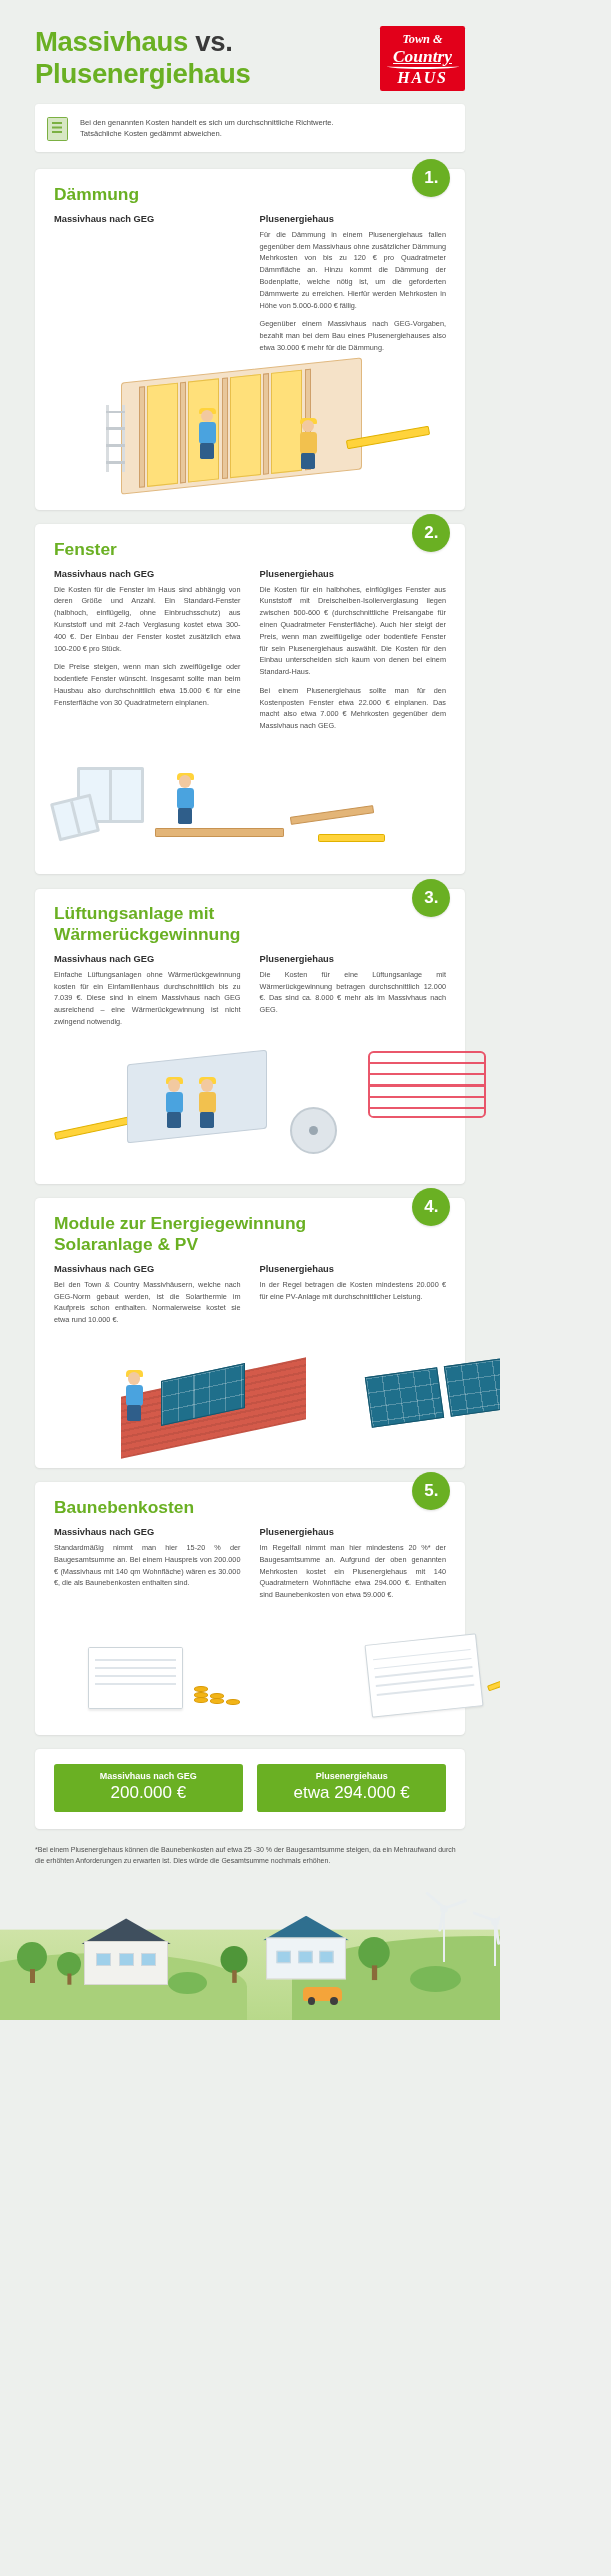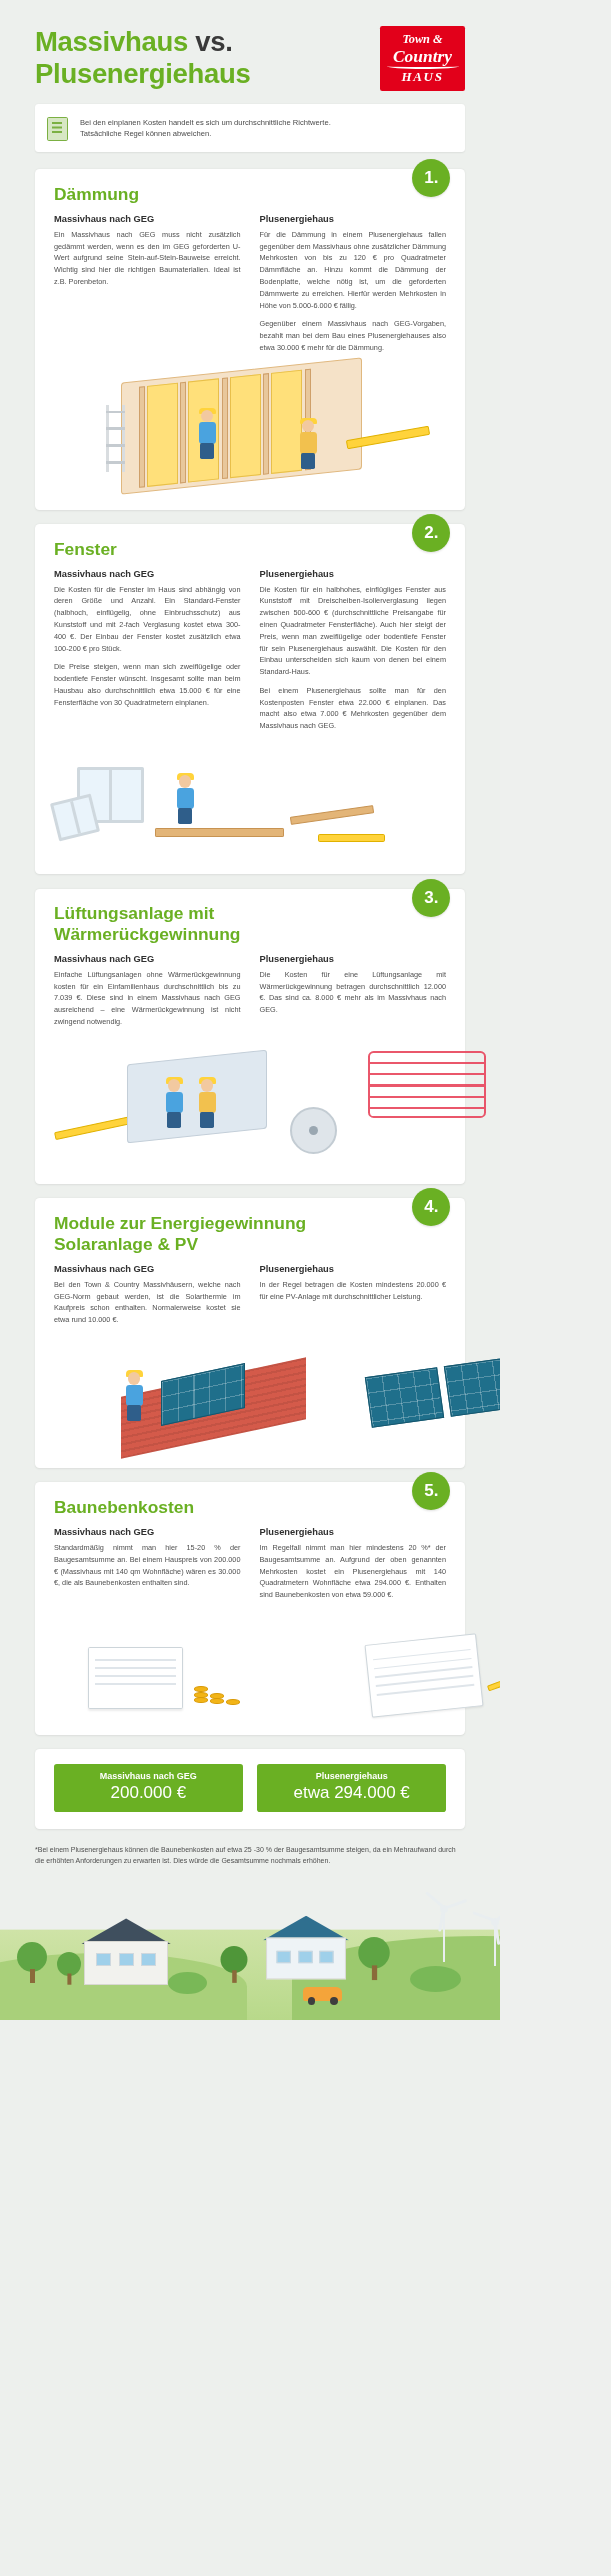--- a/index.html
+++ b/index.html
@@ -47,22 +47,22 @@
   .logo .lg-line {
     position: absolute;
     left: 0; right: 0;
     text-align: center;
     color: #fff;
     font-weight: bold;
     font-style: italic;
     font-family: "Liberation Serif", serif;
   }
   .logo .l1 { top: 5.6px; font-size: 12.3px; }
-  .logo .l2 { top: 20px; font-size: 17.4px; }
-  .logo .l3 { top: 43px; font-size: 13px; letter-spacing: 1.7px; }
+  .logo .l2 { top: 20px; font-size: 17.4px; text-decoration: underline; }
+  .logo .l3 { top: 43px; font-size: 16px; letter-spacing: 1.7px; }
   .logo .swoosh {
     position: absolute;
     left: 6.7px; top: 37px;
     width: 72px; height: 5.6px;
     border-bottom: 2.2px solid #fff;
     border-radius: 0 0 60% 60%;
   }
 
   
   .note {
@@ -424,32 +424,31 @@
       <div class="swoosh"></div>
       <div class="lg-line l3">HAUS</div>
     </div>
   </div>
 
   <div class="note">
     <div class="note-icon">
         <div class="book"></div>
       </div>
     <div class="note-text">
-      <div>Bei den einplanen Kosten handelt es sich um durchschnittliche Richtwerte.</div>
-      <div>Tatsächliche Regel können abweichen.</div>
+      <div>Bei den genannten Kosten handelt es sich um durchschnittliche Richtwerte.</div>
+      <div>Tatsächliche Kosten gedämmt abweichen.</div>
     </div>
   </div>
 
   <div class="card">
     <div class="badge">1.</div>
     <h2>Dämmung</h2>
     <div class="cols">
       <div class="col">
         <h3>Massivhaus nach GEG</h3>
-        <p>Ein Massivhaus nach GEG muss nicht zusätzlich gedämmt werden, wenn es den im GEG geforderten U-Wert aufgrund seine Stein-auf-Stein-Bauweise erreicht. Wichtig sind hier die richtigen Baumaterialien. Ideal ist z.B. Porenbeton.</p>
       </div>
       <div class="col">
         <h3>Plusenergiehaus</h3>
         <p>Für die Dämmung in einem Plusenergiehaus fallen gegenüber dem Massivhaus ohne zusätzlicher Dämmung Mehrkosten von bis zu 120 € pro Quadratmeter Dämmfläche an. Hinzu kommt die Dämmung der Bodenplatte, welche nötig ist, um die geforderten Dämmwerte zu erreichen. Hierfür werden Mehrkosten in Höhe von 5.000-6.000 € fällig.</p>
         <p>Gegenüber einem Massivhaus nach GEG-Vorgaben, bezahlt man bei dem Bau eines Plusenergiehauses also etwa 30.000 € mehr für die Dämmung.</p>
       </div>
     </div>
     <div class="illus">
       <div class="room">
         <div class="stud" style="left:17px"></div>

